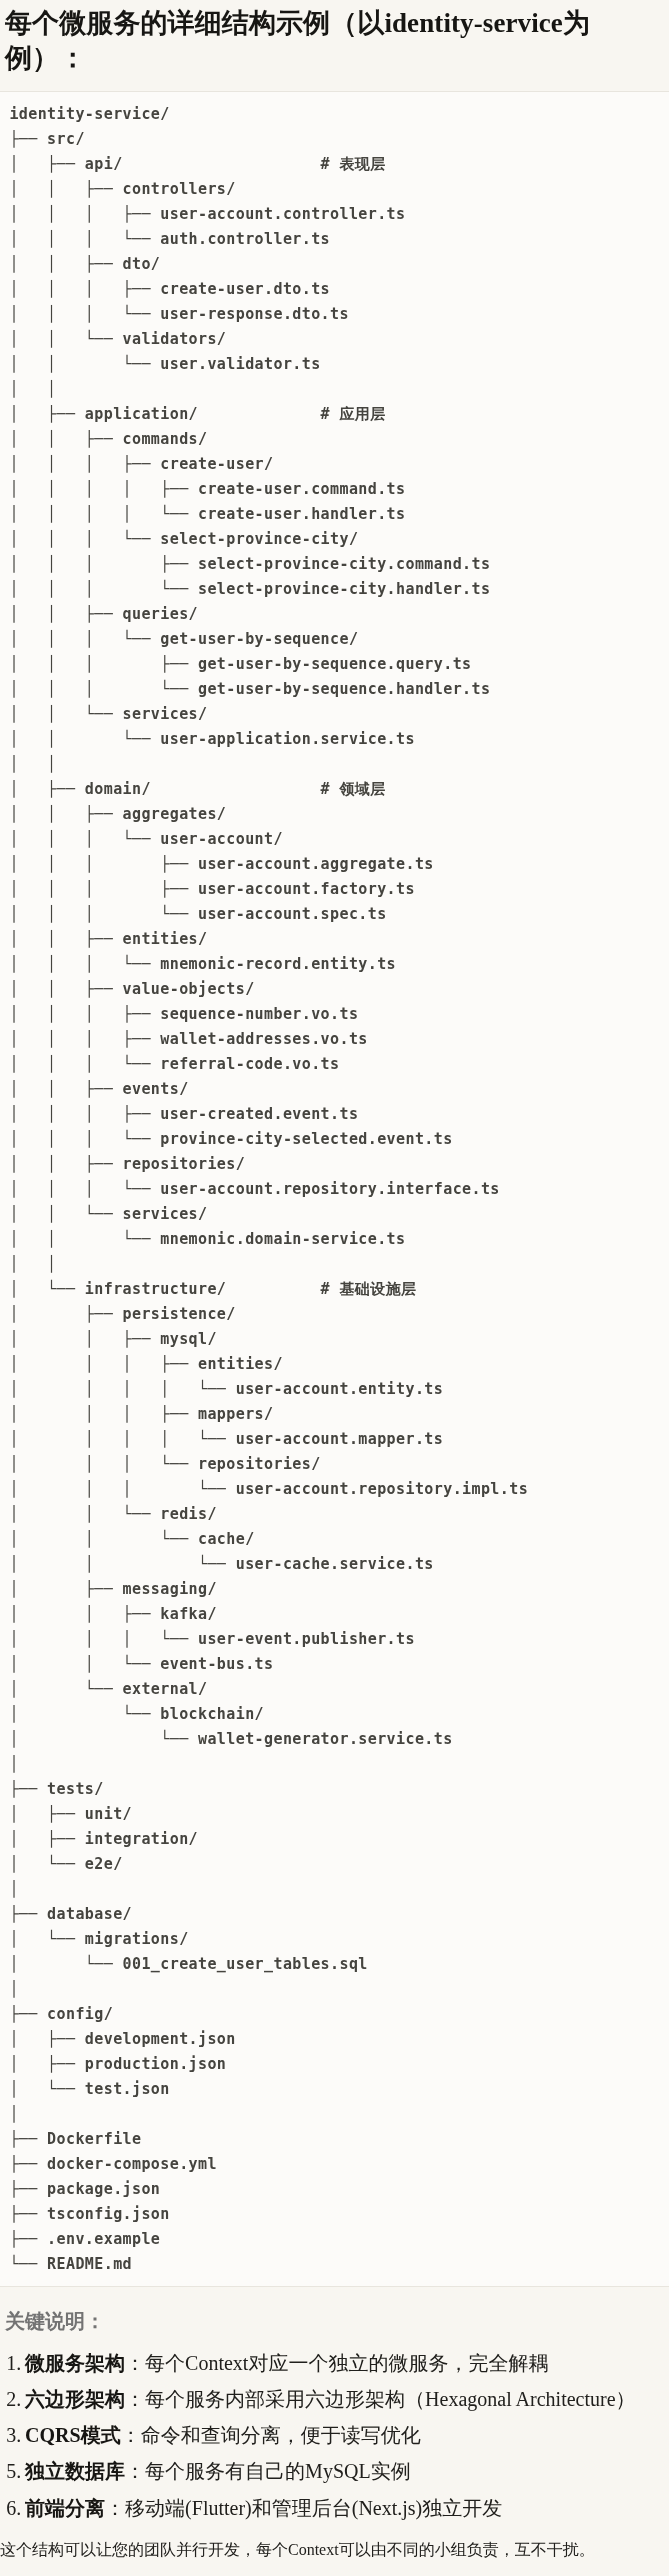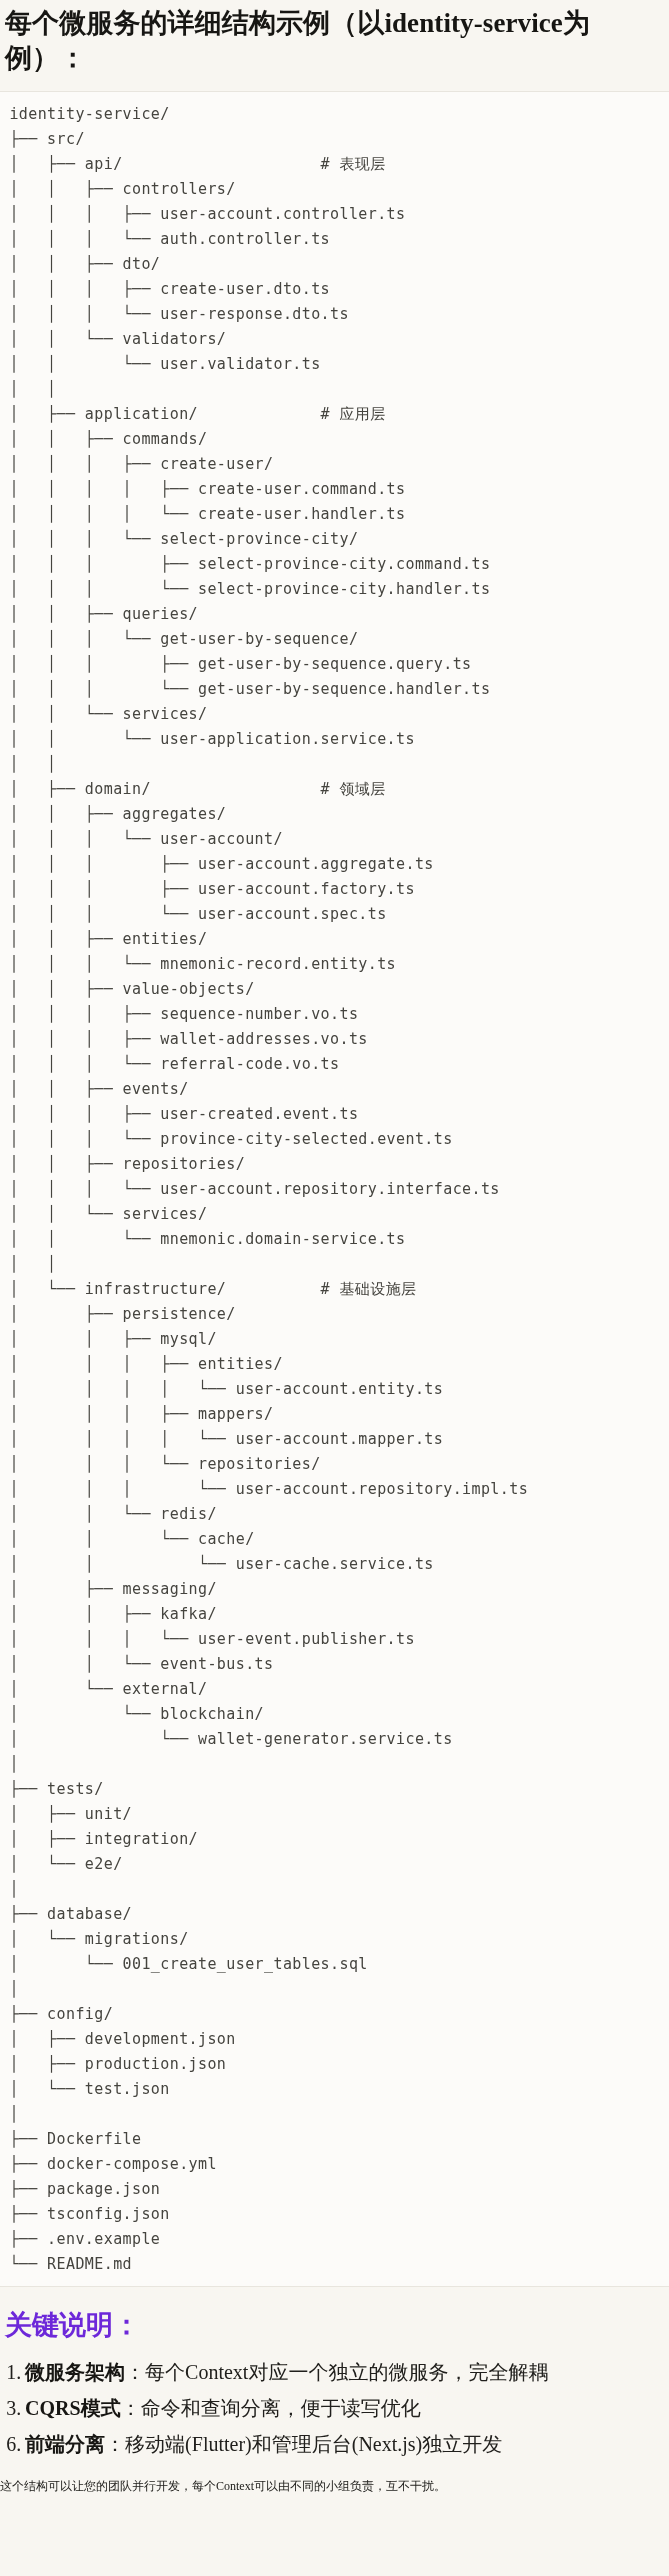--- a/index.html
+++ b/index.html
@@ -29,39 +29,40 @@
     box-sizing: border-box;
   }
   .code-block pre {
     margin: 0;
     font-family: "DejaVu Sans Mono", monospace;
     font-size: 15px;
     line-height: 25px;
     letter-spacing: 0.4px;
     color: #45443f;
     white-space: pre;
+    font-weight: bold;
   }
   .notes-heading {
-    font-size: 27px;
+    font-size: 20px;
     font-weight: 700;
-    color: #6d28d9;
+    color: #737373;
     margin: 21px 0 16.3px 5px;
     line-height: 1.3;
   }
   .notes { margin-left: 6.3px; }
   .note-item {
     font-size: 20px;
     line-height: 25px;
     margin-bottom: 11.3px;
     color: #21201d;
   }
   .note-item .num { margin-right: 3.8px; }
   .note-item strong { font-weight: 700; color: #171613; }
   .closing {
-    font-size: 12px;
+    font-size: 16px;
     line-height: 25px;
     margin: 16.3px 0 0 0;
     color: #21201d;
   }
 </style>
 </head>
 <body>
 
 <h1 class="page-title">每个微服务的详细结构示例（以identity-service为例）：</h1>
 
@@ -154,22 +155,24 @@
 ├── .env.example
 └── README.md</pre>
 </div>
 
 <h2 class="notes-heading">关键说明：</h2>
 
 <div class="notes">
 
     <div class="note-item"><span class="num">1.</span><strong>微服务架构</strong><span>：每个Context对应一个独立的微服务，完全解耦</span></div>
 
+    <div class="note-item"><span class="num">2.</span><strong>六边形架构</strong><span>：每个服务内部采用六边形架构（Hexagonal Architecture）</span></div>
 
     <div class="note-item"><span class="num">3.</span><strong>CQRS模式</strong><span>：命令和查询分离，便于读写优化</span></div>
 
 
+    <div class="note-item"><span class="num">5.</span><strong>独立数据库</strong><span>：每个服务有自己的MySQL实例</span></div>
 
     <div class="note-item"><span class="num">6.</span><strong>前端分离</strong><span>：移动端(Flutter)和管理后台(Next.js)独立开发</span></div>
   </div>
 
 <p class="closing">这个结构可以让您的团队并行开发，每个Context可以由不同的小组负责，互不干扰。</p>
 
 
 </body></html>

